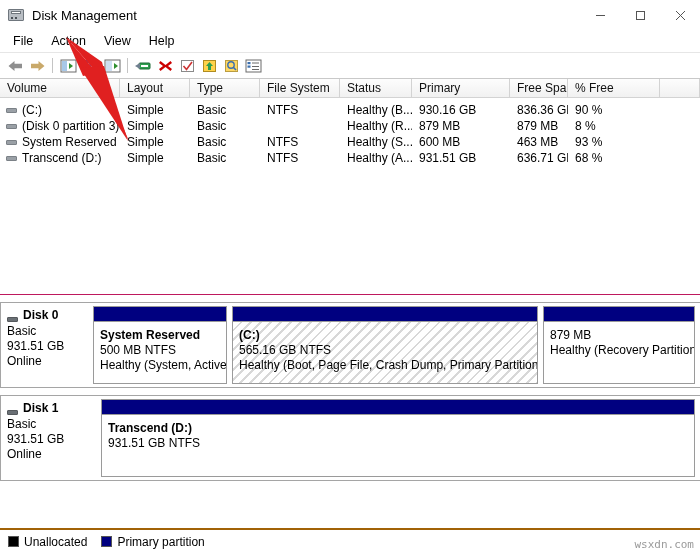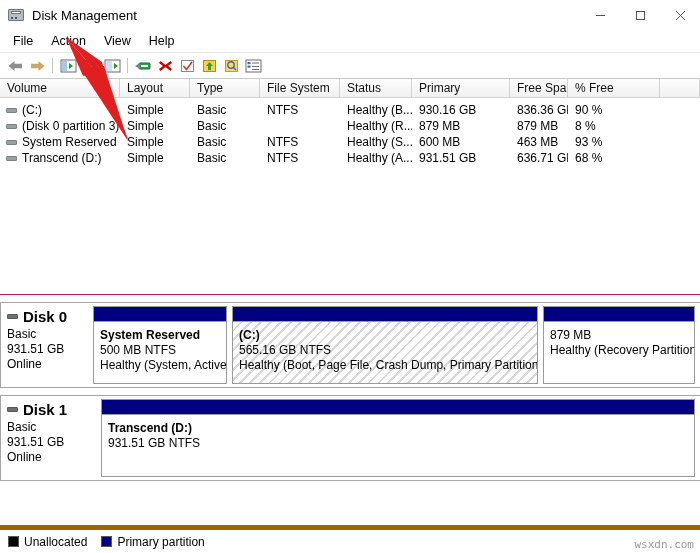--- a/index.html
+++ b/index.html
@@ -185,23 +185,23 @@
     width: 98px;
     box-sizing: border-box;
     border: 1px solid #a5a5a5;
     border-right: none;
     background: #ffffff;
     padding: 5px 0 0 6px;
     position: relative;
   }
   .diskinfo .dtitle {
     font-weight: bold;
-    font-size: 15px;
-    display: flex;
-    align-items: center;
+    font-size: 12px;
+    display: flex;
+    align-items: flex-end;
     margin-bottom: 2px;
   }
   .dicon {
     width: 11px; height: 5px;
     background: #6a7075;
     border: 1px solid #55595d;
     border-radius: 1px;
     margin-right: 5px;
     box-sizing: border-box;
   }
@@ -254,21 +254,21 @@
   .pline { color: #000; }
 
   
   .legend {
     height: 23px;
     flex: 0 0 auto;
     display: flex;
     align-items: center;
     padding-left: 8px;
     background: #ffffff;
-    border-top: 5px solid #a16207;
+    border-top: 2px solid #a16207;
     position: relative;
   }
   .lgitem { display: flex; align-items: center; margin-right: 14px; }
   .lgswatch {
     width: 11px; height: 11px;
     margin-right: 5px;
     border: 1px solid #555;
     box-sizing: border-box;
   }
   .lglabel { font-size: 12px; }

